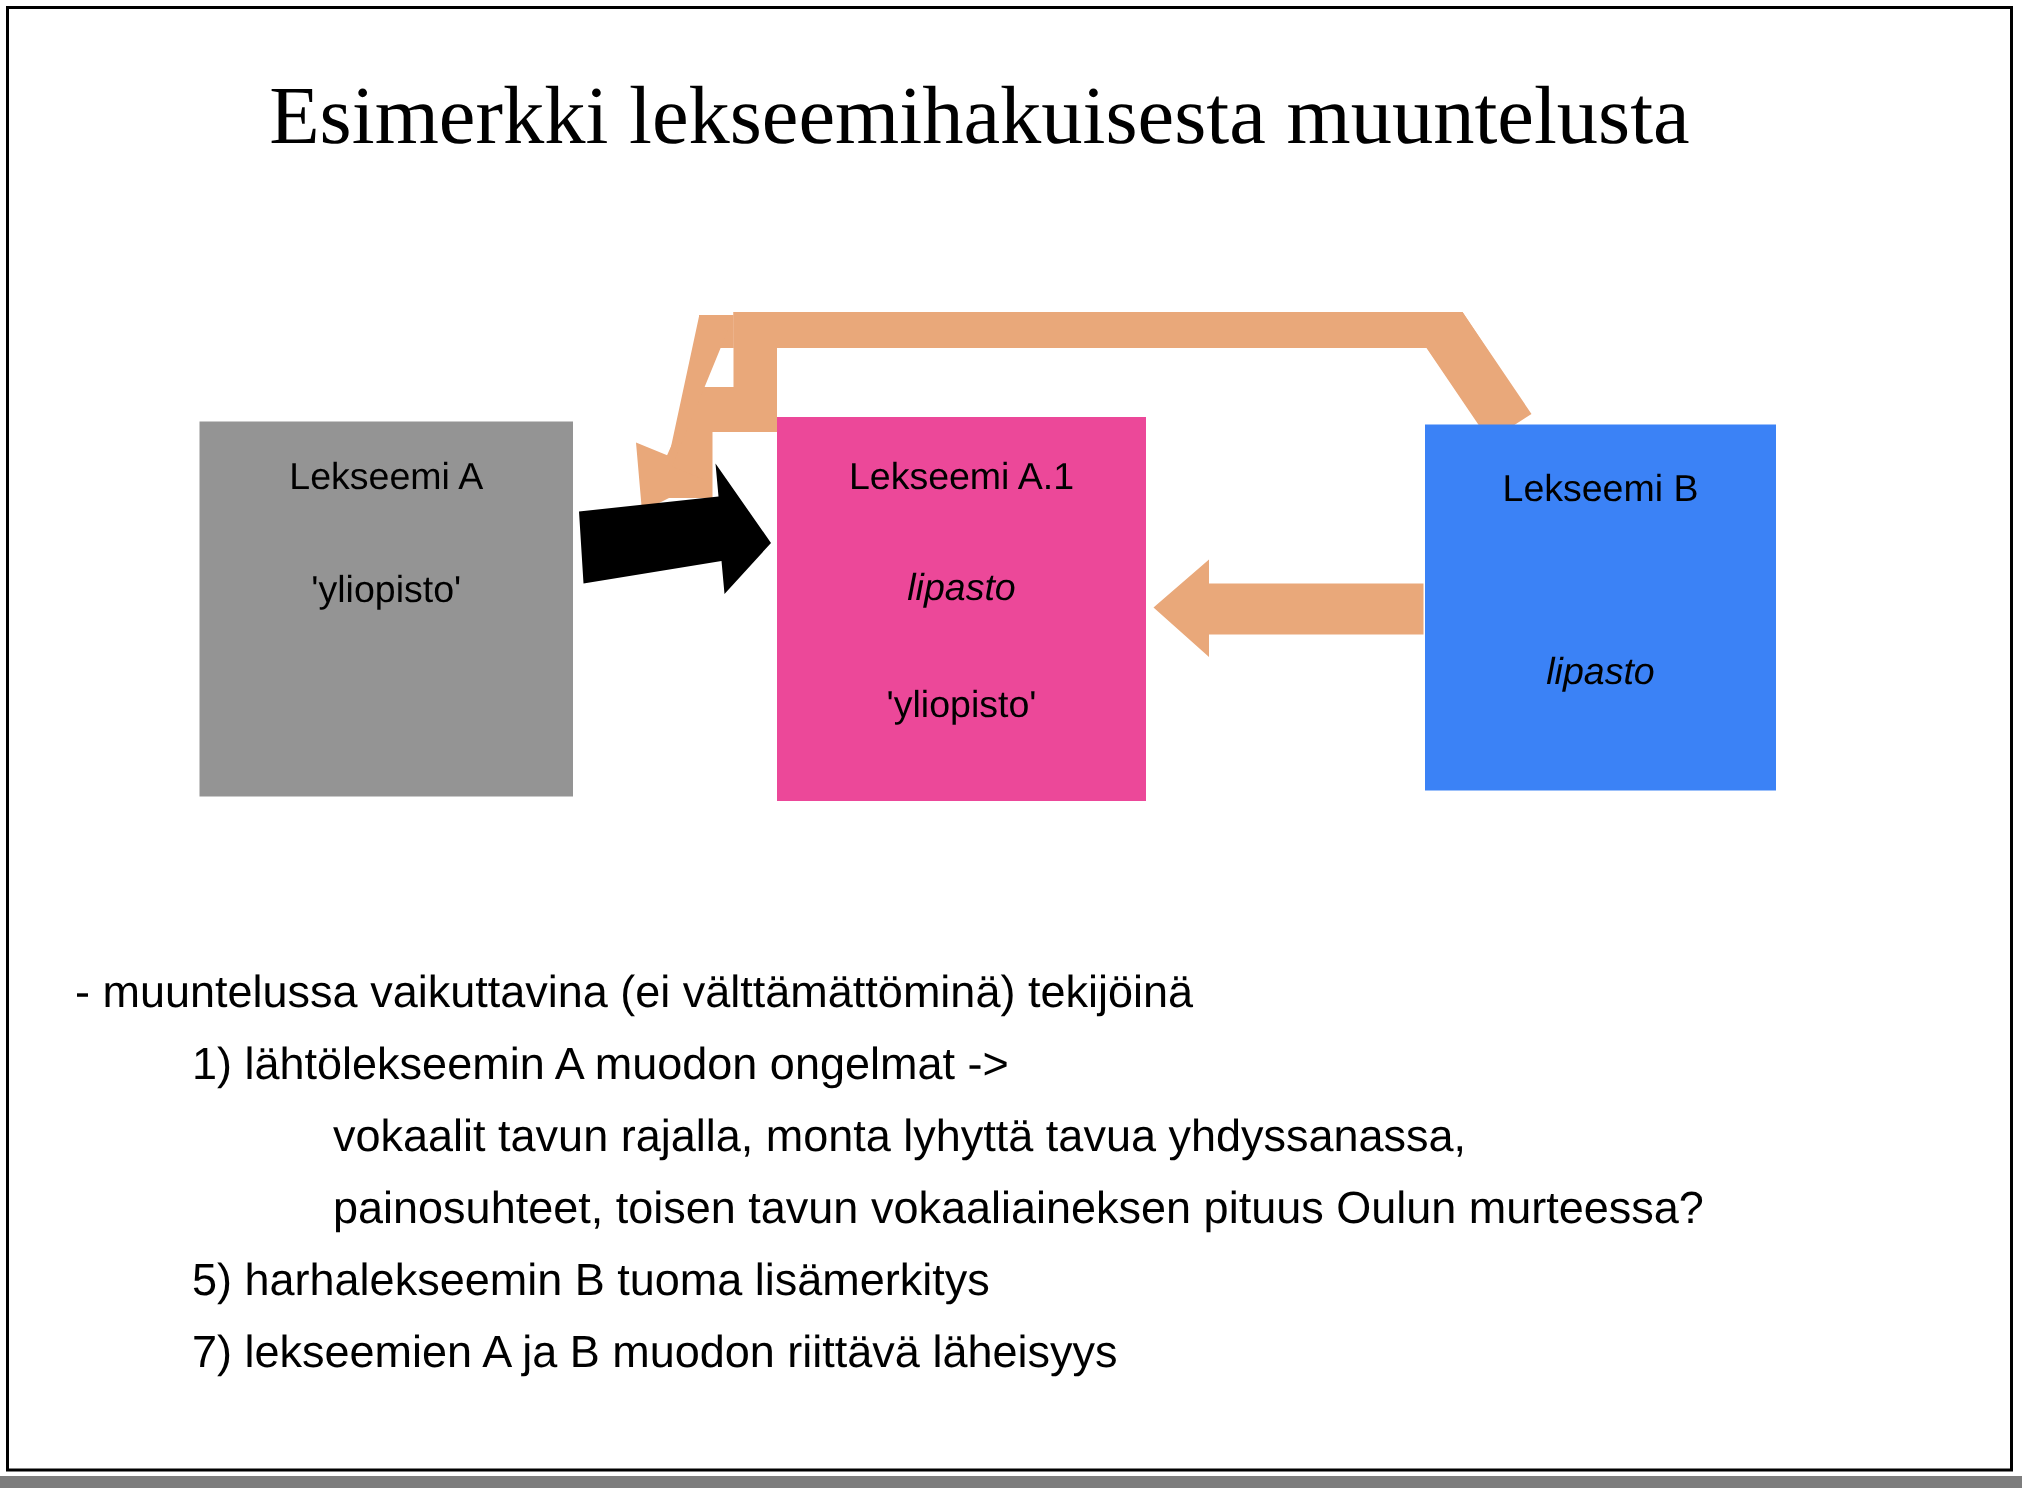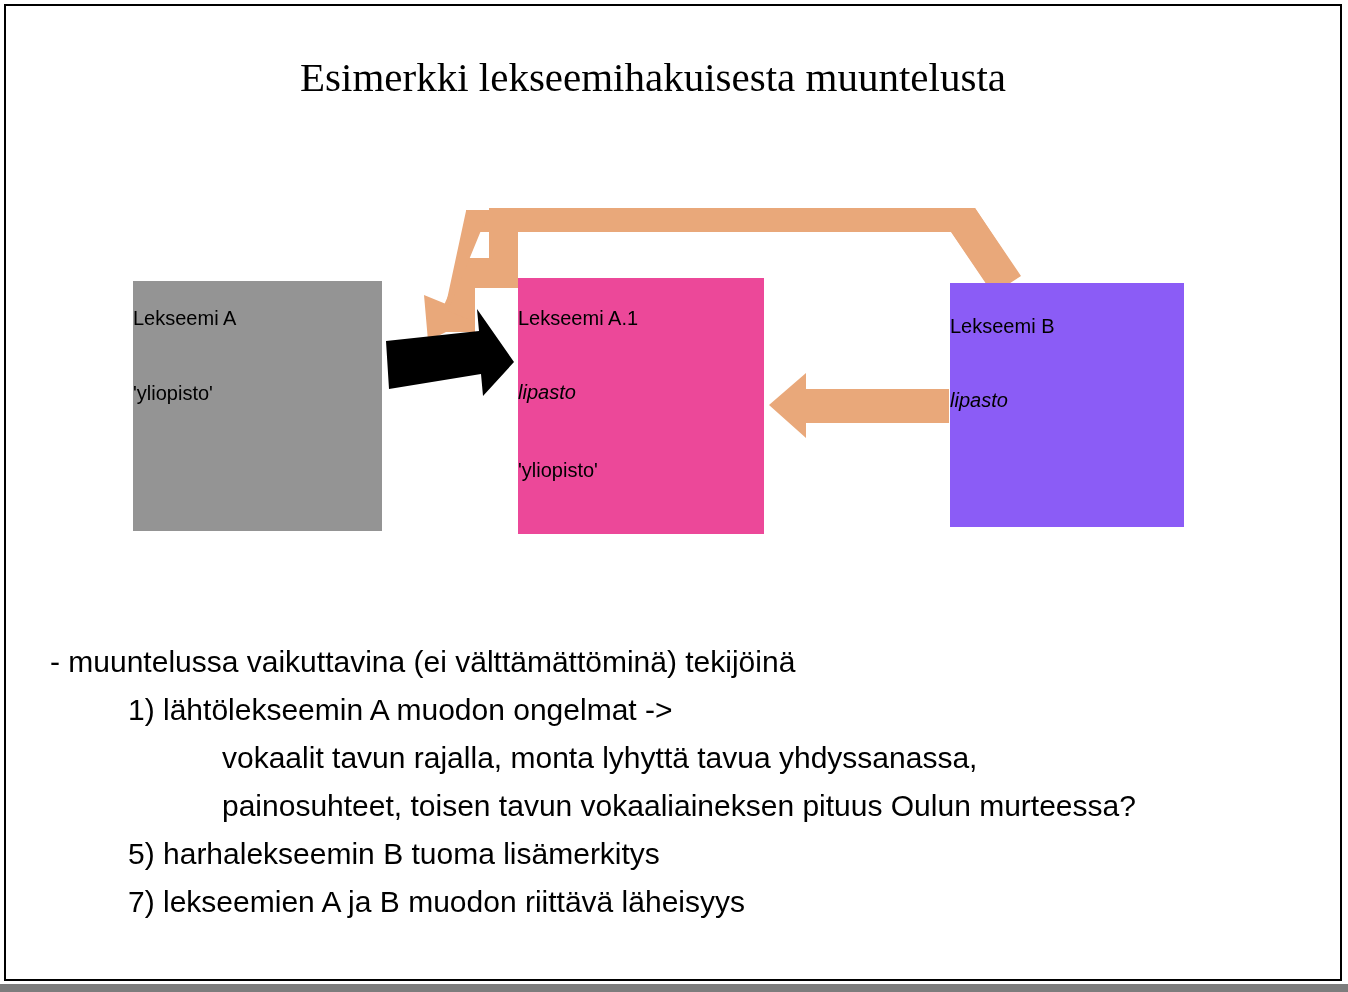--- a/index.html
+++ b/index.html
@@ -38,40 +38,41 @@
     height: 8px;
     background: #7d7d7d;
   }
   #title {
     position: absolute;
     left: 0;
     top: 46px;
     width: 1306px;
     text-align: center;
     font-family: "Liberation Serif", "DejaVu Serif", serif;
-    font-size: 41px;
+    font-size: 55px;
     line-height: 62px;
     color: #000000;
     letter-spacing: 0px;
     white-space: nowrap;
   }
 
   
   .box {
     position: absolute;
     box-sizing: border-box;
     display: flex;
     flex-direction: column;
     align-items: center;
     justify-content: flex-start;
     color: #000000;
   }
   .box .line {
     width: 100%;
-    font-size: 20px;
+    text-align: center;
+    font-size: 25px;
     line-height: 36px;
     white-space: nowrap;
   }
   .box .line.italic {
     font-style: italic;
   }
 
   #box-a {
     left: 133px;
     top: 281px;
@@ -86,22 +87,23 @@
     width: 246px;
     height: 256px;
     background: #ec4899;
     padding-top: 22px;
   }
   #box-b {
     left: 950px;
     top: 283px;
     width: 234px;
     height: 244px;
-    background: #8b5cf6;
+    background: #3b82f6;
     padding-top: 25px;
+    gap: 48px;
   }
   #box-a  .line:nth-child(1) { margin-top: 0px; }
   #box-a  .line:nth-child(2) { margin-top: 39px; }
   #box-a  .line:nth-child(3) { margin-top: 42px; }
   #box-a1 .line:nth-child(1) { margin-top: 0px; }
   #box-a1 .line:nth-child(2) { margin-top: 38px; }
   #box-a1 .line:nth-child(3) { margin-top: 42px; }
   #box-b  .line:nth-child(1) { margin-top: 0px; }
   #box-b  .line:nth-child(2) { margin-top: 38px; }
   #box-b  .line:nth-child(3) { margin-top: 40px; }

